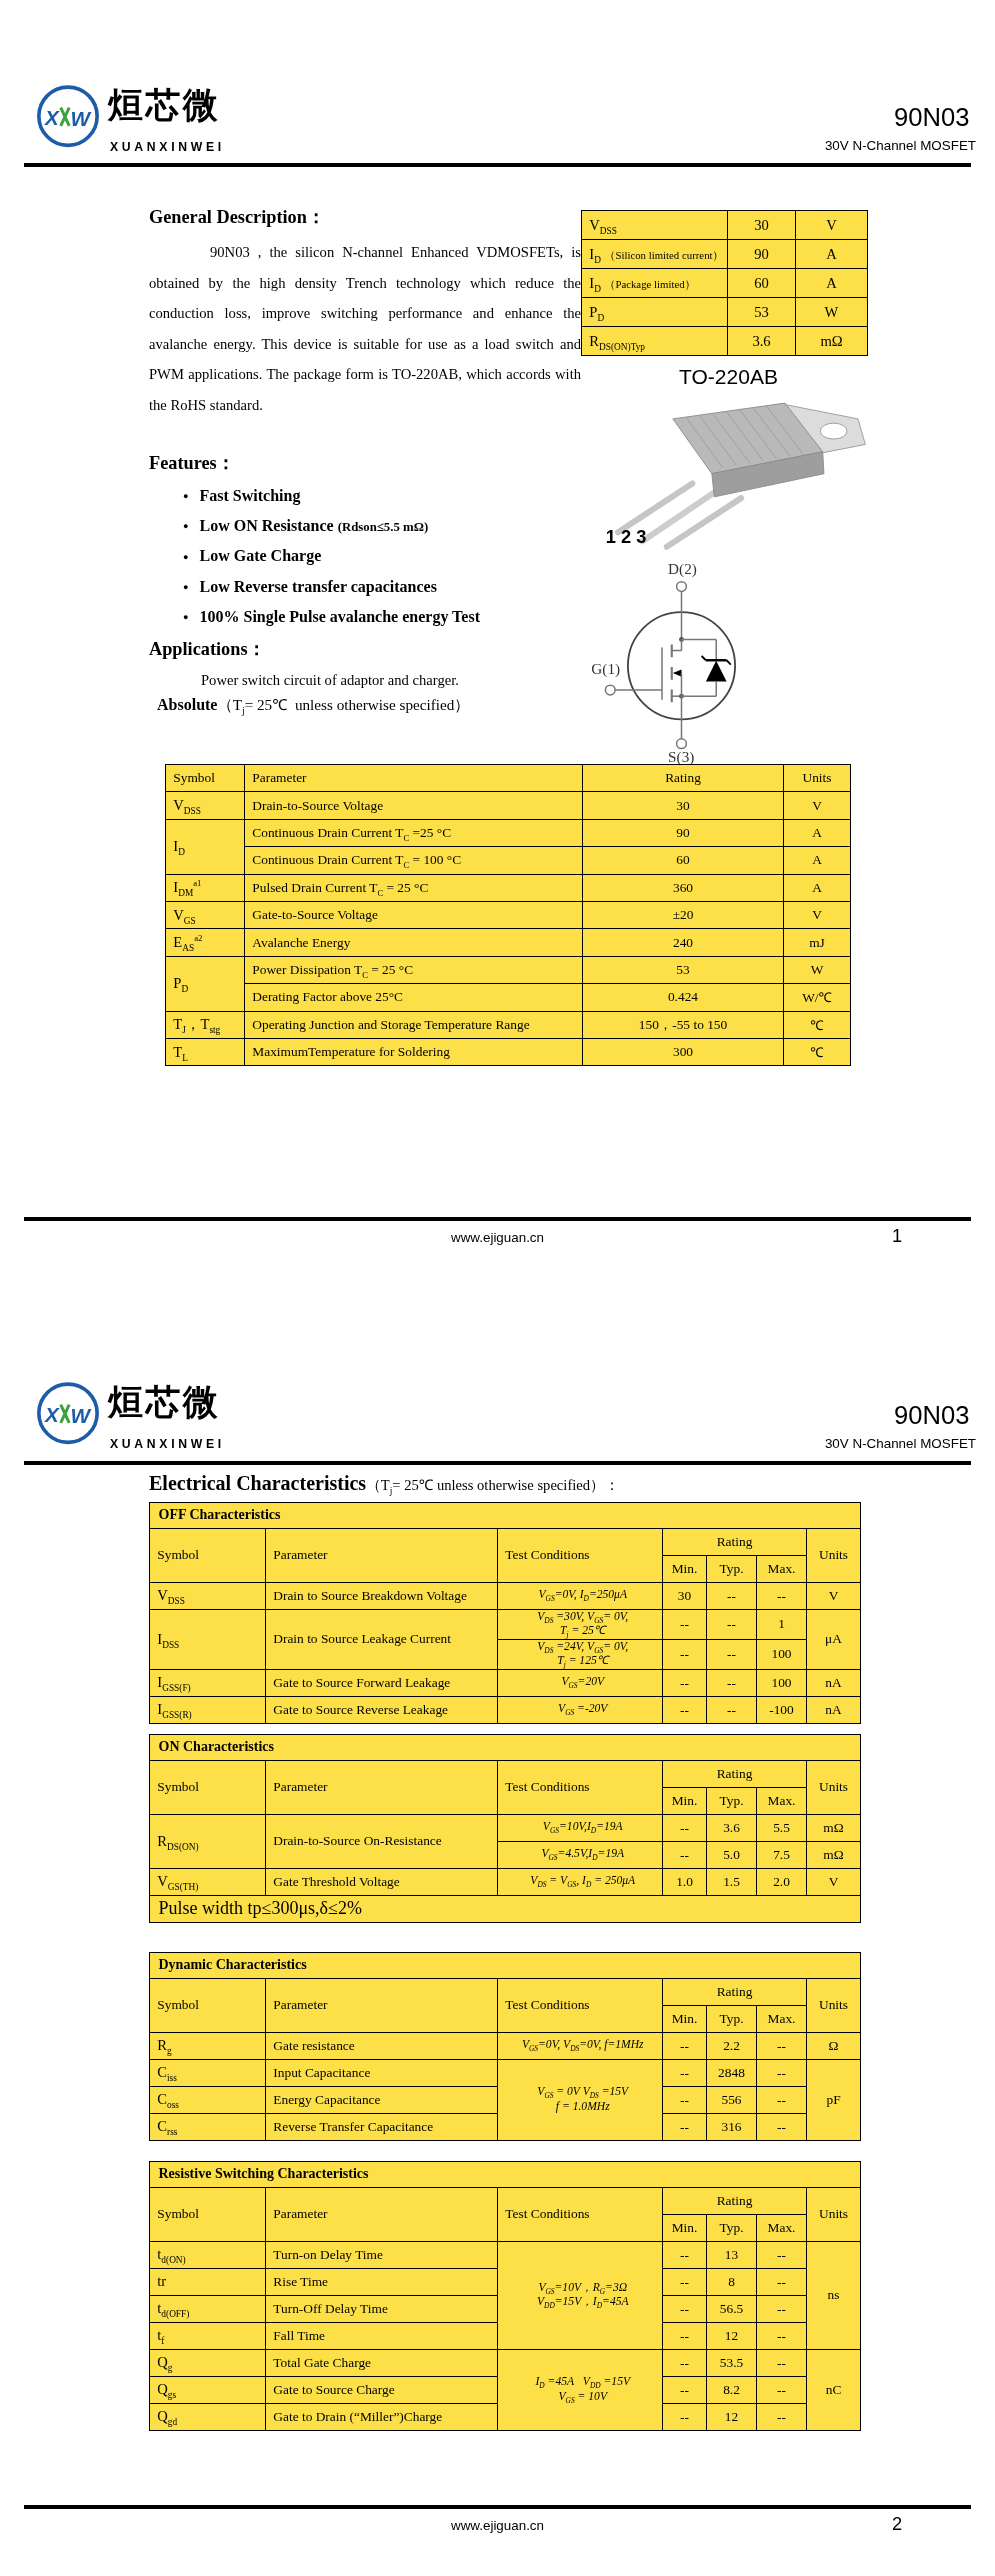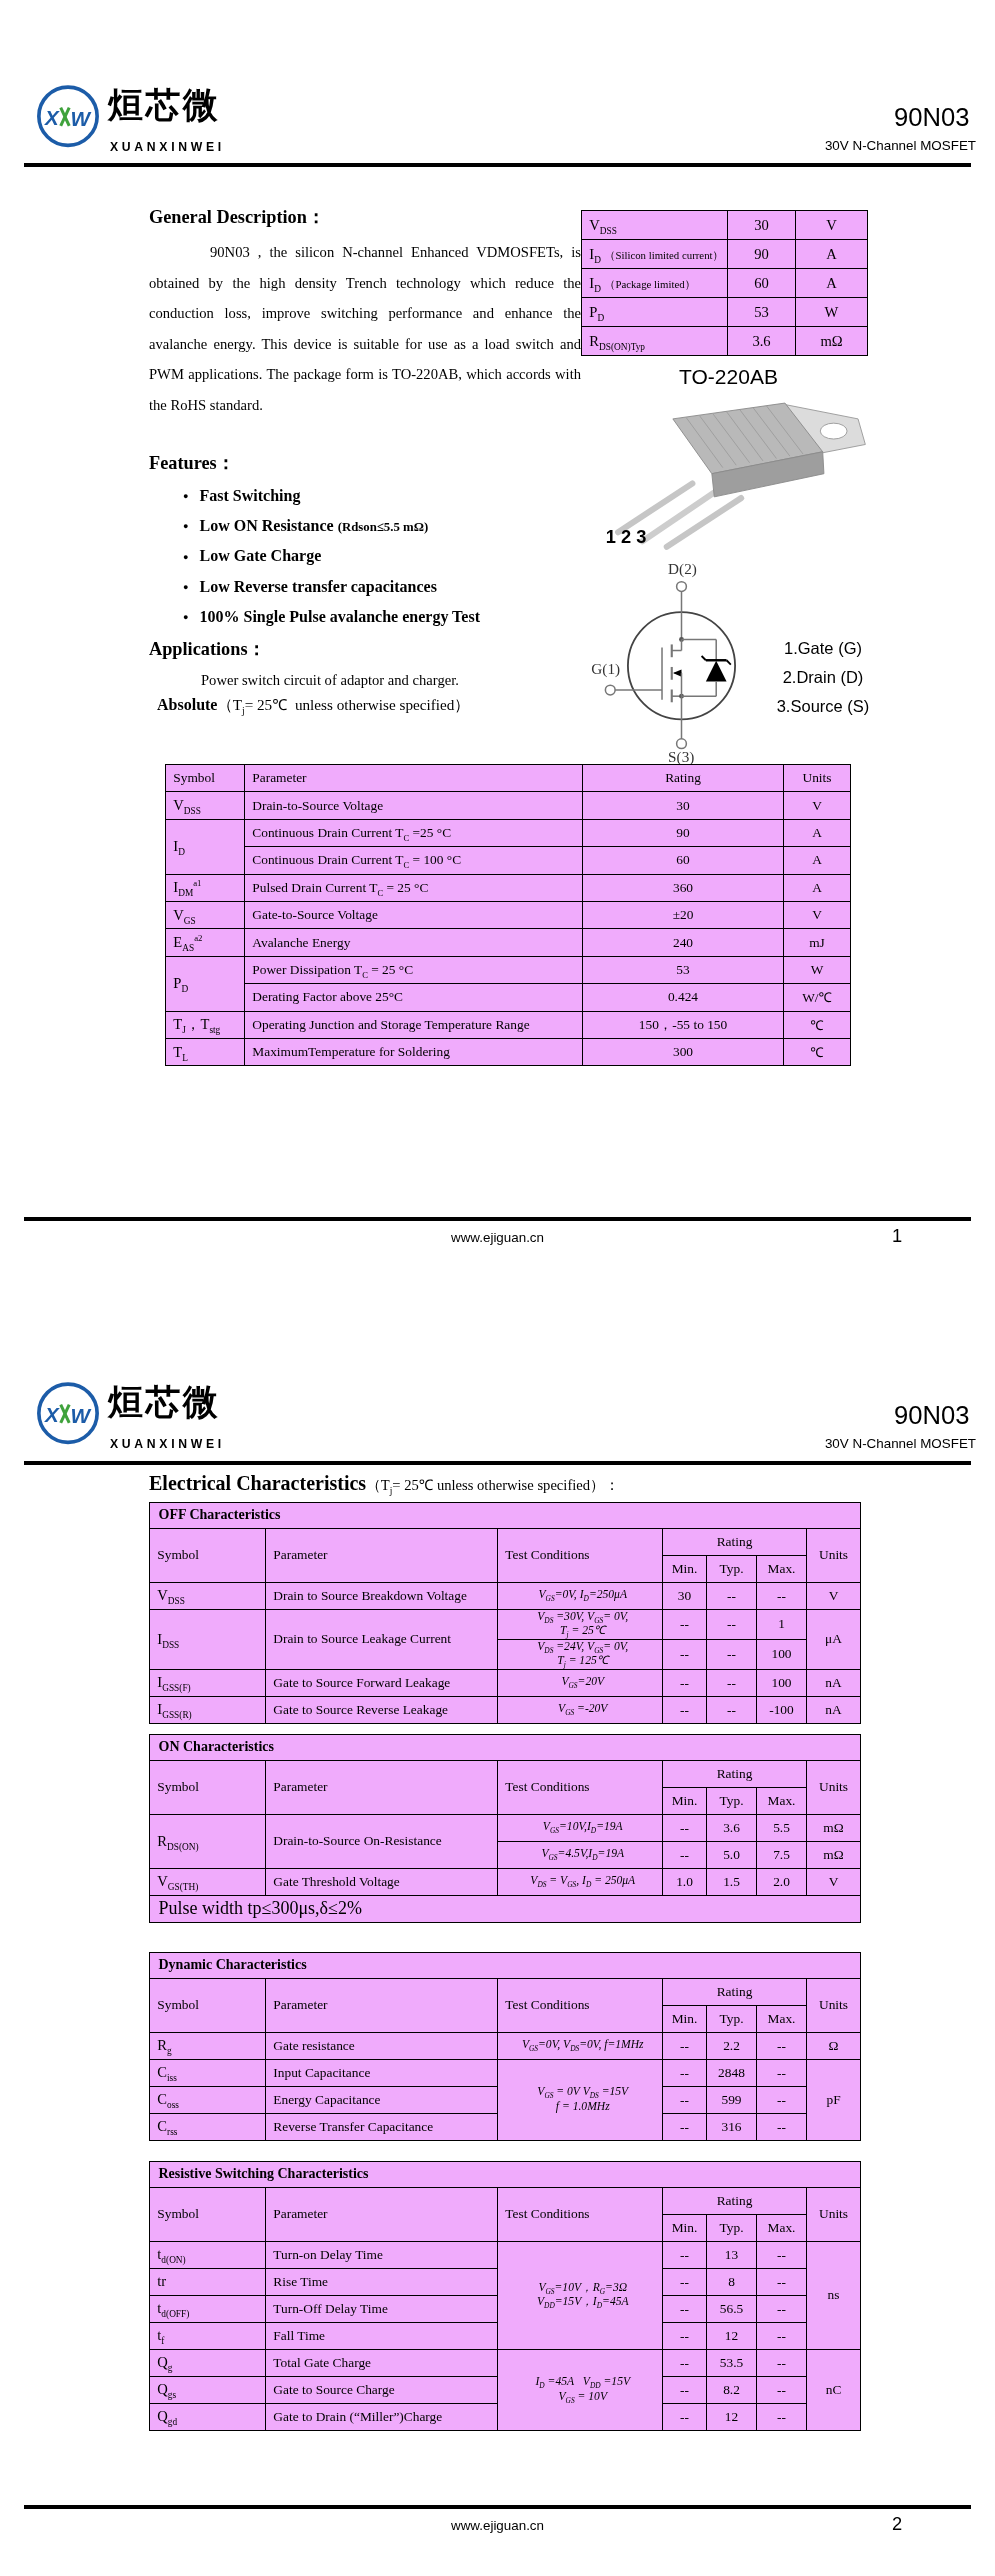--- a/index.html
+++ b/index.html
@@ -30,21 +30,21 @@
   .feat-list { position:absolute; left:183px; top:481px; list-style:none; }
   .feat-list li { font:700 16px/30px "Liberation Serif", serif; }
   .feat-list li::before { content:"●"; font-size:9.1px; vertical-align:1.8px; margin-right:11px; }
   .feat-list .fn { font:700 12.8px/1 "Liberation Serif", serif; }
   .app-title { position:absolute; left:149px; top:639px; }
   .app-body { position:absolute; left:201px; top:672px; font:400 14.6px/1.2 "Liberation Serif", serif; }
   .abs-note { position:absolute; left:157px; top:695px; font:400 15.2px/1.2 "Liberation Serif", serif; }
   .abs-note b { font-size:16px; }
 
   
-  table { border-collapse:collapse; table-layout:fixed; background:#f0abfc; }
+  table { border-collapse:collapse; table-layout:fixed; background:#fde047; }
   td, th { border:1px solid #000; font-weight:400; overflow:hidden; }
   .tbl { border:1.8px solid #000; }
   .c { text-align:center; }
   .l { text-align:left; padding-left:7.3px; }
   sub { font-size:64%; line-height:0; }
   sup { font-size:60%; line-height:0; }
   small { font-size:74%; }
 
   
   .sum-tbl { position:absolute; left:581px; top:210px; width:287px; font-size:14.6px; }
@@ -206,25 +206,20 @@
     <line x1="190" y1="163" x2="183" y2="156" stroke="#000" stroke-width="3"></line>
     <line x1="224" y1="163" x2="231" y2="170" stroke="#000" stroke-width="3"></line>
     <line x1="207" y1="198" x2="207" y2="222" stroke="#777" stroke-width="2.5"></line>
     <line x1="207" y1="222" x2="150" y2="222" stroke="#777" stroke-width="2.5"></line>
 
     <text x="128" y="22" font-family="Liberation Serif, serif" font-size="25" fill="#333">D(2)</text>
     <text x="2" y="185" font-family="Liberation Serif, serif" font-size="25" fill="#333">G(1)</text>
     <text x="128" y="330" font-family="Liberation Serif, serif" font-size="25" fill="#333">S(3)</text>
   </svg>
 
-  <div class="pin-legend">
-    <div>1.Gate (G)</div>
-    <div>2.Drain (D)</div>
-    <div>3.Source (S)</div>
-  </div>
 
   <table class="abs-tbl tbl">
     <colgroup>
         <col style="width:79px">
         <col style="width:338px">
         <col style="width:201px">
         <col style="width:67px">
       </colgroup>
     <tbody>
         <tr class="hdr">
@@ -487,21 +482,21 @@
       <td class="cond" rowspan="3">V<sub>GS</sub> = 0V V<sub>DS</sub> =15V<br>f = 1.0MHz</td>
       <td class="c">--</td>
       <td class="c">2848</td>
       <td class="c">--</td>
       <td class="c" rowspan="3">pF</td>
     </tr>
     <tr>
       <td class="l sym">C<sub>oss</sub></td>
       <td class="l">Energy Capacitance</td>
       <td class="c">--</td>
-      <td class="c">599</td>
+      <td class="c">556</td>
       <td class="c">--</td>
     </tr>
     <tr>
       <td class="l sym">C<sub>rss</sub></td>
       <td class="l">Reverse Transfer Capacitance</td>
       <td class="c">--</td>
       <td class="c">316</td>
       <td class="c">--</td>
     </tr>
   </tbody>

